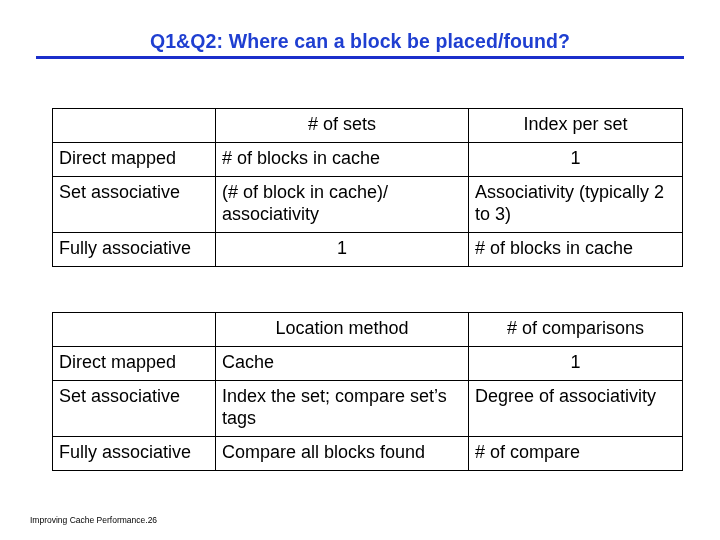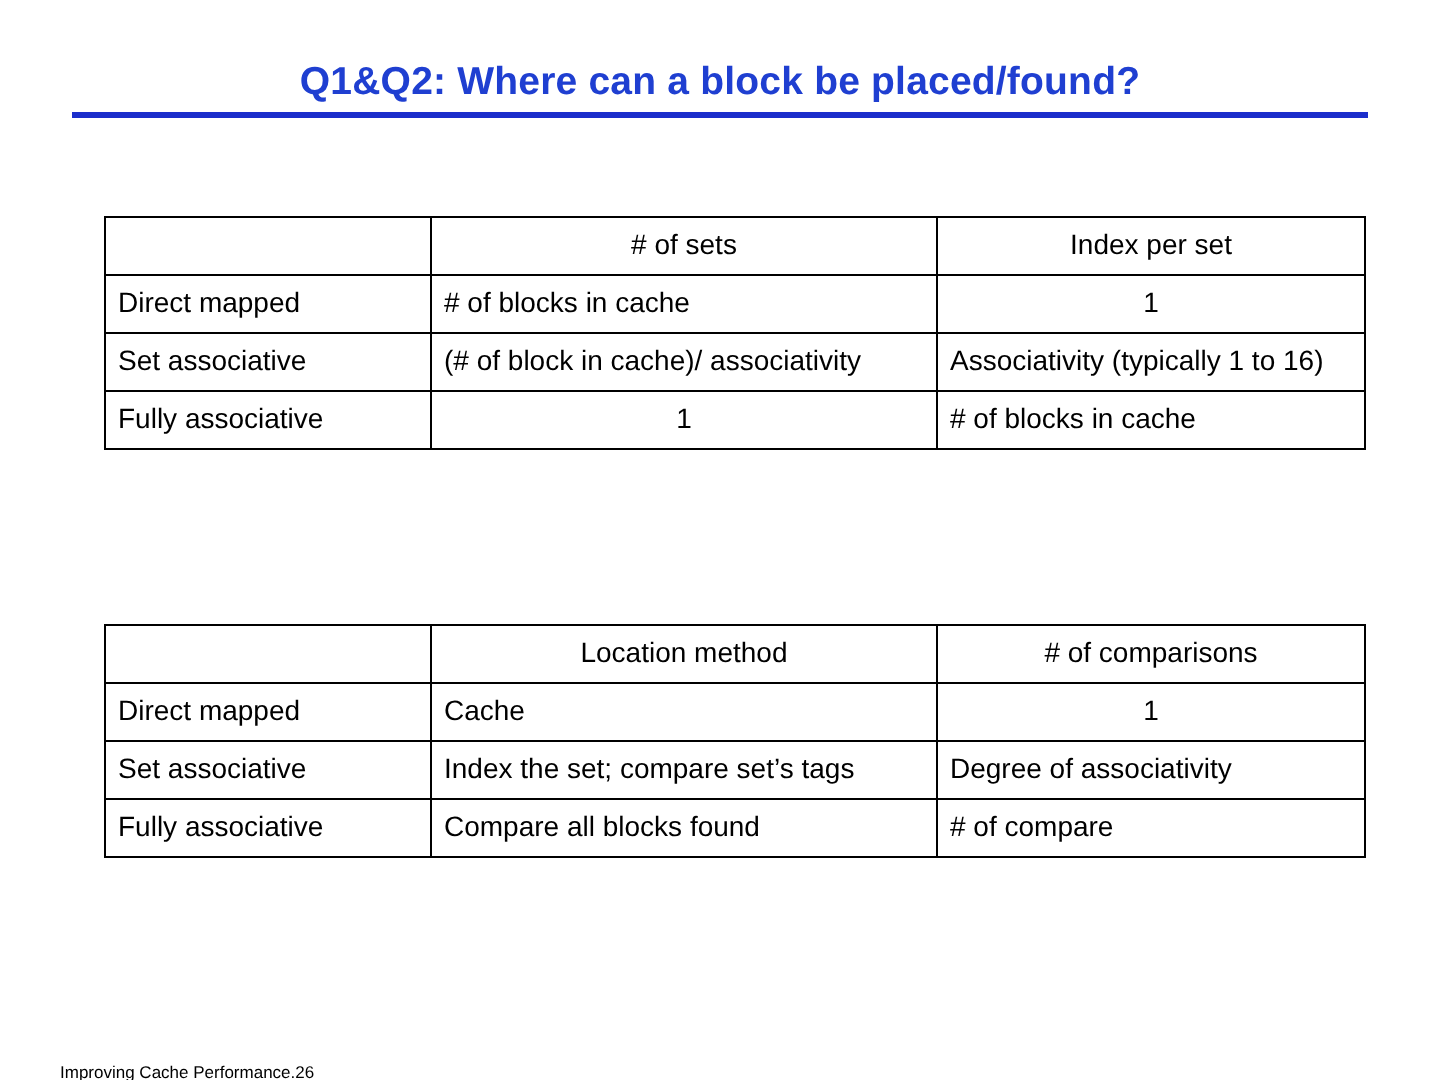--- a/index.html
+++ b/index.html
@@ -39,21 +39,21 @@
     left: 36px;
     top: 56px;
     width: 648px;
     height: 3px;
     background: #1b2ecb;
   }
   table.grid {
     position: absolute;
     border-collapse: collapse;
     table-layout: fixed;
-    font-size: 14px;
+    font-size: 18px;
   }
   table.grid td {
     border: 1.6px solid #000000;
     padding: 5px 6px 6px 6px;
     vertical-align: top;
     line-height: 1.22;
   }
   table.grid td.center {
     text-align: center;
   }
@@ -76,21 +76,20 @@
   .col-a { width: 163px; }
   .col-b { width: 253px; }
   .col-c { width: 214px; }
   .footer {
     position: absolute;
     left: 30px;
     top: 515px;
     font-size: 8.5px;
     color: #000000;
     font-family: "Liberation Sans", sans-serif;
-    margin-top: 16px;
   }
 </style>
 </head>
 <body>
 
 <div class="slide">
 
   <div class="title">Q1&amp;Q2: Where can a block be placed/found?</div>
   <div class="title-rule"></div>
 
@@ -107,21 +106,21 @@
         <td class="head">Index per set</td>
       </tr>
       <tr>
         <td>Direct mapped</td>
         <td># of blocks in cache</td>
         <td class="center">1</td>
       </tr>
       <tr>
         <td>Set associative</td>
         <td>(# of block in cache)/ associativity</td>
-        <td>Associativity (typically 1 to 16)</td>
+        <td>Associativity (typically 2 to 3)</td>
       </tr>
       <tr>
         <td>Fully associative</td>
         <td class="center">1</td>
         <td># of blocks in cache</td>
       </tr>
     </tbody>
   </table>
 
   <table class="grid" id="table-two">

